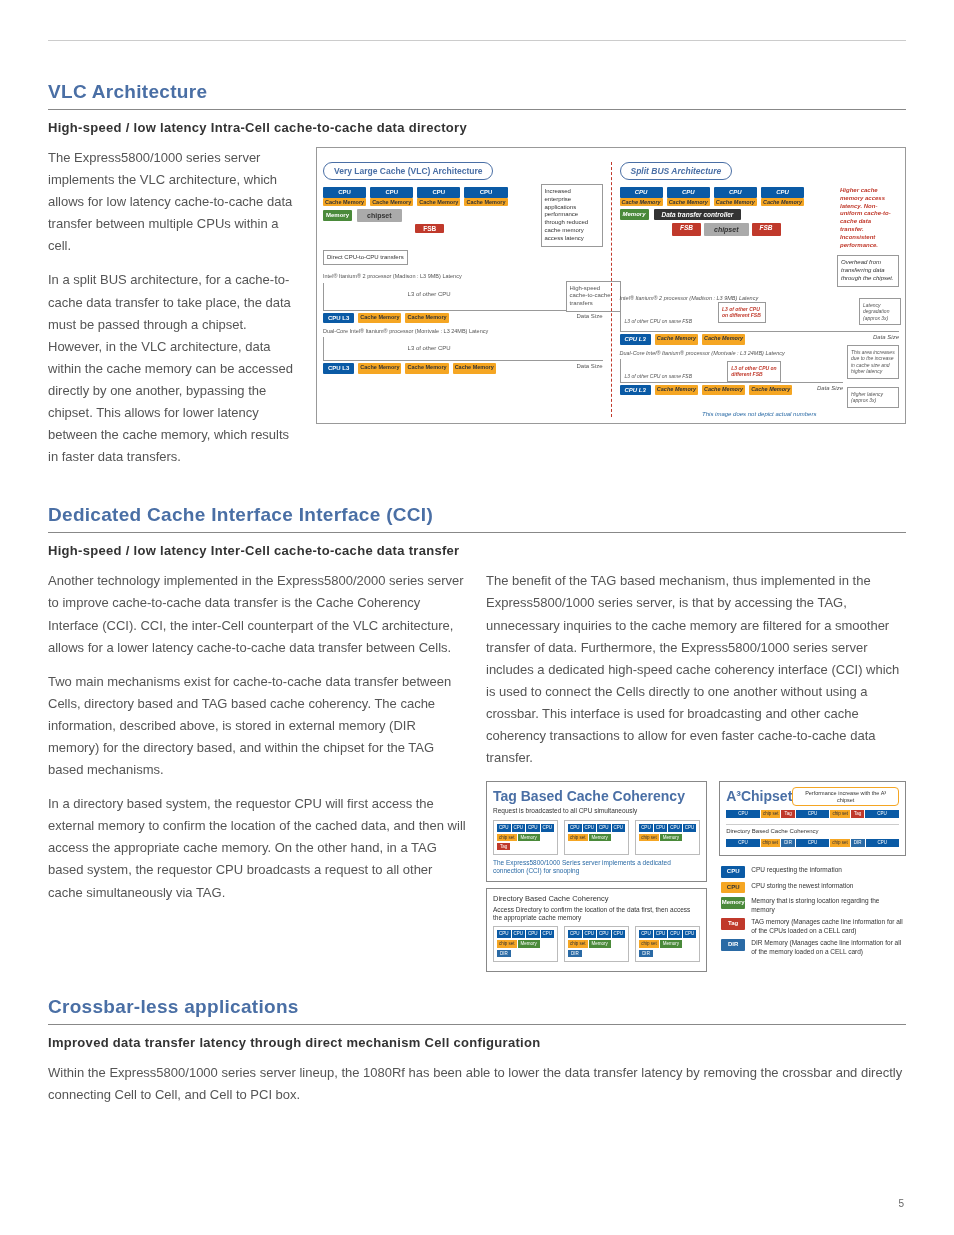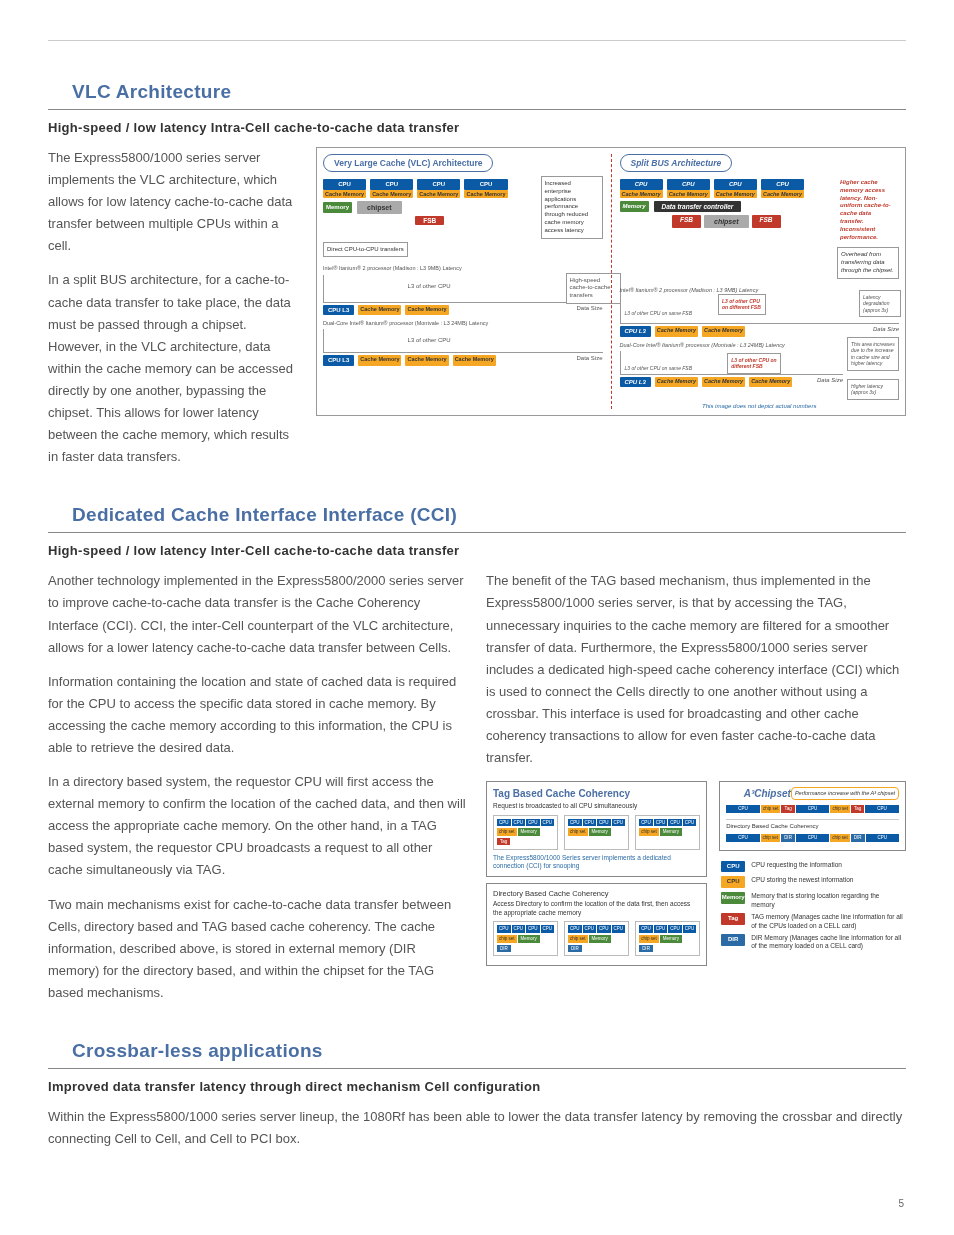--- a/index.html
+++ b/index.html
@@ -12,21 +12,20 @@
     position: relative;
     padding: 40px 48px 30px 48px;
   }
   .rule-top { border-top: 1px solid #ccc; margin-bottom: 40px; }
   h2.section-title {
     color: #4a6fa5;
     font-size: 19px;
     font-weight: bold;
     margin-bottom: 6px;
     letter-spacing: 0.3px;
-    margin-left: 24px;
   }
   .section-underline { border-bottom: 1px solid #888; margin-bottom: 10px; }
   h3.subtitle {
     color: #333;
     font-size: 13px;
     font-weight: bold;
     margin-bottom: 12px;
     letter-spacing: 0.3px;
   }
   p.body {
@@ -39,21 +38,21 @@
   .col { flex: 1; }
   .sec1-row { display: flex; gap: 18px; align-items: flex-start; }
   .sec1-text { width: 250px; flex-shrink: 0; }
   .sec1-diagram { flex: 1; }
   .diagram-box {
     border: 1px solid #999;
     padding: 6px;
     background: #fff;
     font-size: 7px;
   }
-  .arch-pair { display: flex; gap: 8px; }
+  .arch-pair { display: flex; gap: 8px; margin-top: 8px; }
   .arch-col { flex: 1; position: relative; }
   .arch-title {
     display: inline-block;
     background: #fff;
     border: 1px solid #4a6fa5;
     border-radius: 10px;
     padding: 3px 10px;
     font-size: 8.5px;
     font-weight: bold;
     color: #4a6fa5;
@@ -88,21 +87,21 @@
   .cci-diagrams { display: flex; gap: 12px; margin-top: 4px; }
   .cci-left { flex: 1.05; display: flex; flex-direction: column; gap: 6px; }
   .cci-right { flex: 1; }
   .panel {
     border: 1px solid #888;
     padding: 5px 6px;
     font-size: 6.5px;
     line-height: 1.3;
     background: #fff;
   }
-  .panel-title { font-weight: bold; color: #4a6fa5; font-size: 10px; margin-bottom: 2px; }
+  .panel-title { font-weight: bold; color: #4a6fa5; font-size: 14px; margin-bottom: 2px; }
   .legend-row { display: flex; align-items: flex-start; gap: 6px; margin-bottom: 4px; font-size: 6.5px; line-height: 1.3; }
   .legend-chip { flex-shrink: 0; width: 24px; text-align: center; font-size: 6px; font-weight: bold; padding: 2px 0; border-radius: 1px; }
   .lc-cpu-b { background: #0a5aa5; color: #fff; }
   .lc-cpu-o { background: #f5a623; color: #333; }
   .lc-mem { background: #4a8a3a; color: #fff; }
   .lc-tag { background: #c0392b; color: #fff; }
   .lc-dir { background: #2a6aa5; color: #fff; }
   .tiny-cpu-grid { display: flex; gap: 6px; margin: 4px 0; }
   .tiny-cell { flex: 1; border: 1px solid #bbb; padding: 3px; }
   .tiny-cpu-row { display: flex; gap: 1px; margin-bottom: 2px; }
@@ -119,21 +118,21 @@
   .chipset-row { display: flex; align-items: center; gap: 5px; margin: 3px 0; }
   .perf-bubble { border: 1px solid #f5a623; border-radius: 4px; font-size: 5.5px; padding: 2px 3px; text-align: center; line-height: 1.2; }
 </style>
 </head>
 <body>
 
 <div class="rule-top"></div>
 
 <h2 class="section-title">VLC Architecture</h2>
 <div class="section-underline"></div>
-<h3 class="subtitle">High-speed / low latency Intra-Cell cache-to-cache data transfer</h3>
+<h3 class="subtitle">High-speed / low latency Intra-Cell cache-to-cache data directory</h3>
 
 <div class="sec1-row">
   <div class="sec1-text">
     <p class="body">The Express5800/1000 series server implements the VLC architecture, which allows for low latency cache-to-cache data transfer between multiple CPUs within a cell.</p>
     <p class="body">In a split BUS architecture, for a cache-to-cache data transfer to take place, the data must be passed through a chipset. However, in the VLC architecture, data within the cache memory can be accessed directly by one another, bypassing the chipset. This allows for lower latency between the cache memory, which results in faster data transfers.</p>
   </div>
   <div class="sec1-diagram">
     <div class="diagram-box">
       <div class="arch-pair">
 
@@ -276,23 +275,22 @@
 </div>
 
 <div class="section-gap"></div>
 <h2 class="section-title">Dedicated Cache Interface Interface (CCI)</h2>
 <div class="section-underline"></div>
 <h3 class="subtitle">High-speed / low latency Inter-Cell cache-to-cache data transfer</h3>
 
 <div class="two-col">
   <div class="col">
     <p class="body">Another technology implemented in the Express5800/2000 series server to improve cache-to-cache data transfer is the Cache Coherency Interface (CCI). CCI, the inter-Cell counterpart of the VLC architecture, allows for a lower latency cache-to-cache data transfer between Cells.</p>
-    <p class="body">Information containing the location and state of cached data is required for the CPU to access the specific data stored in cache memory. By accessing the cache memory according to this information, the CPU is able to retrieve the desired data.</p>
+    <p class="body">Two main mechanisms exist for cache-to-cache data transfer between Cells, directory based and TAG based cache coherency. The cache information, described above, is stored in external memory (DIR memory) for the directory based, and within the chipset for the TAG based mechanisms.</p>
     <p class="body">In a directory based system, the requestor CPU will first access the external memory to confirm the location of the cached data, and then will access the appropriate cache memory. On the other hand, in a TAG based system, the requestor CPU broadcasts a request to all other cache simultaneously via TAG.</p>
-    <p class="body">Two main mechanisms exist for cache-to-cache data transfer between Cells, directory based and TAG based cache coherency. The cache information, described above, is stored in external memory (DIR memory) for the directory based, and within the chipset for the TAG based mechanisms.</p>
   </div>
   <div class="col">
     <p class="body">The benefit of the TAG based mechanism, thus implemented in the Express5800/1000 series server, is that by accessing the TAG, unnecessary inquiries to the cache memory are filtered for a smoother transfer of data. Furthermore, the Express5800/1000 series server includes a dedicated high-speed cache coherency interface (CCI) which is used to connect the Cells directly to one another without using a crossbar.   This interface is used for broadcasting and other cache coherency transactions to allow for even faster cache-to-cache data transfer.</p>
 
     <div class="cci-diagrams">
       <div class="cci-left">
 
         <div class="panel">
           <div class="panel-title">Tag Based Cache Coherency</div>
           <div>Request is broadcasted to all CPU simultaneously</div>
@@ -379,21 +377,21 @@
                   <span class="tchip">chip set</span>
                   <span class="tmem">Memory</span>
                 </div>
               <div style="margin-top:1px;"><span class="tdir">DIR</span></div>
             </div>
           </div>
         </div>
       </div>
       <div class="cci-right">
         <div class="panel" style="margin-bottom:6px;">
-          <div style="display:flex; justify-content:flex-end; align-items:flex-start;font-style:italic;">
+          <div style="display:flex; justify-content:flex-end; align-items:flex-start;">
             <div class="panel-title">A³Chipset</div>
             <div class="perf-bubble">Performance increase with the A³ chipset</div>
           </div>
           <div style="display:flex; gap:1px; margin:3px 0;">
             <span class="tcpu">CPU</span>
               <span class="tchip">chip set</span>
               <span class="ttag">Tag</span>
             <span class="tcpu">CPU</span>
               <span class="tchip">chip set</span>
               <span class="ttag">Tag</span>

